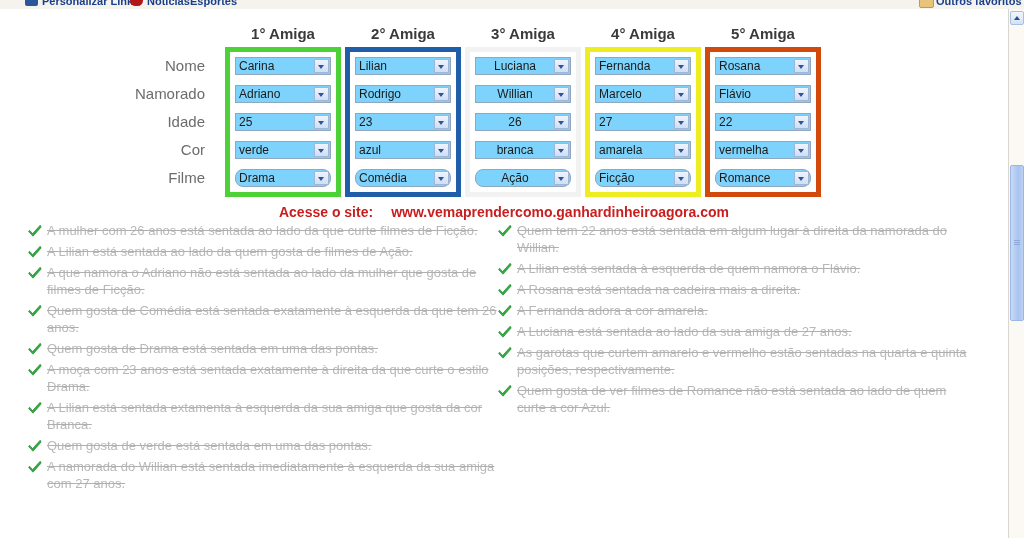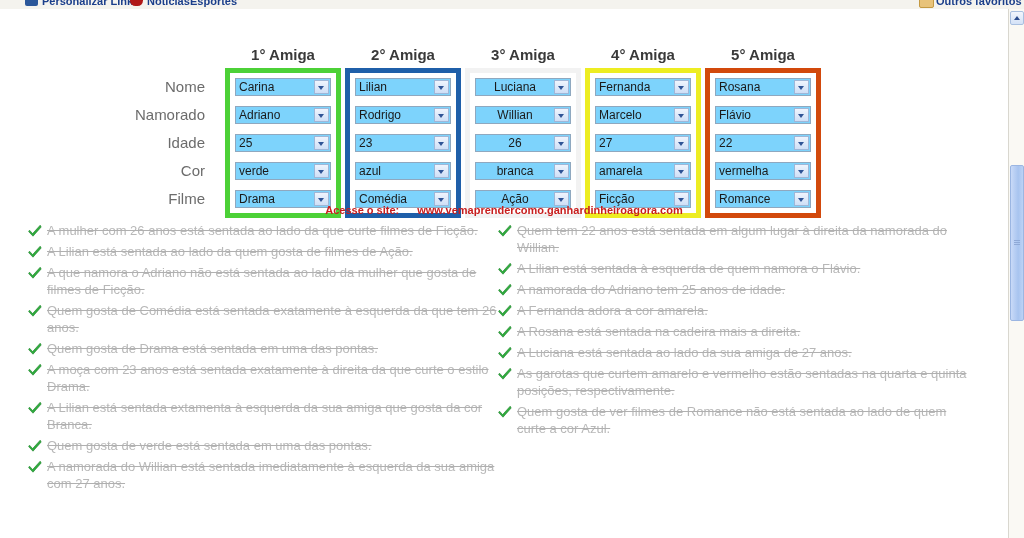--- a/index.html
+++ b/index.html
@@ -113,21 +113,20 @@
         #8fa9d6 2px, #8fa9d6 3px, transparent 3px, transparent 4px,
         #8fa9d6 4px, #8fa9d6 5px, transparent 5px);
   }
 
   
   #grid {
     position: absolute;
     top: 16px;
     left: 0;
     width: 1008px;
-    margin-top: 21px;
   }
   #grid-headers {
     position: relative;
     height: 22px;
   }
   .col-header {
     position: absolute;
     top: 0;
     width: 116px;
     text-align: center;
@@ -162,21 +161,21 @@
     border-style: solid;
   }
   .sel-wrap {
     position: relative;
     height: 18px;
     margin-bottom: 10px;
     background: #7dd3fc;
     border: 1px solid #8fa8bf;
     box-sizing: border-box;
   }
-  .sel-wrap:last-child { margin-bottom: 0; }
+  .sel-wrap:last-child { margin-bottom: 0; border-radius: 8px; }
   .sel-value {
     position: absolute;
     left: 3px;
     top: 0;
     right: 19px;
     height: 16px;
     line-height: 17px;
     font-size: 12px;
     color: #1a1a1a;
     white-space: nowrap;
@@ -202,21 +201,21 @@
     border-top: 4px solid #2f5496;
   }
 
   
   #site-line {
     position: absolute;
     top: 195px;
     left: 0;
     width: 1008px;
     text-align: center;
-    font-size: 11px;
+    font-size: 14px;
     font-weight: bold;
     color: #c81e1e;
     white-space: nowrap;
   }
   #site-line .site-label { margin-right: 18px; }
 
   
   #clues {
     position: absolute;
     top: 213px;
@@ -482,27 +481,24 @@
       </div>
     <div class="clue-column" id="clue-column-right">
         <div class="clue-item"><span class="check-icon"><svg width="14" height="13" viewBox="0 0 14 13">
               <path d="M1.5 6.2 L4.6 9.6 L12.2 1.2 L13.2 3.0 L5.0 12.2 L0.6 7.6 Z" fill="#2fae3e" stroke="#1d7d29" stroke-width="0.6"></path>
             </svg></span><span>Quem tem 22 anos está sentada em algum lugar à direita da namorada do Willian.</span></div>
         <div class="clue-item"><span class="check-icon"><svg width="14" height="13" viewBox="0 0 14 13">
               <path d="M1.5 6.2 L4.6 9.6 L12.2 1.2 L13.2 3.0 L5.0 12.2 L0.6 7.6 Z" fill="#2fae3e" stroke="#1d7d29" stroke-width="0.6"></path>
             </svg></span><span>A Lilian está sentada à esquerda de quem namora o Flávio.</span></div>
         <div class="clue-item"><span class="check-icon"><svg width="14" height="13" viewBox="0 0 14 13">
               <path d="M1.5 6.2 L4.6 9.6 L12.2 1.2 L13.2 3.0 L5.0 12.2 L0.6 7.6 Z" fill="#2fae3e" stroke="#1d7d29" stroke-width="0.6"></path>
-            </svg></span><span>A namorada do Adriano tem 25 anos de idade.</span></div>
+            </svg></span><span>A Rosana está sentada na cadeira mais a direita.</span></div>
         <div class="clue-item"><span class="check-icon"><svg width="14" height="13" viewBox="0 0 14 13">
               <path d="M1.5 6.2 L4.6 9.6 L12.2 1.2 L13.2 3.0 L5.0 12.2 L0.6 7.6 Z" fill="#2fae3e" stroke="#1d7d29" stroke-width="0.6"></path>
             </svg></span><span>A Fernanda adora a cor amarela.</span></div>
-        <div class="clue-item"><span class="check-icon"><svg width="14" height="13" viewBox="0 0 14 13">
-              <path d="M1.5 6.2 L4.6 9.6 L12.2 1.2 L13.2 3.0 L5.0 12.2 L0.6 7.6 Z" fill="#2fae3e" stroke="#1d7d29" stroke-width="0.6"></path>
-            </svg></span><span>A Rosana está sentada na cadeira mais a direita.</span></div>
         <div class="clue-item"><span class="check-icon"><svg width="14" height="13" viewBox="0 0 14 13">
               <path d="M1.5 6.2 L4.6 9.6 L12.2 1.2 L13.2 3.0 L5.0 12.2 L0.6 7.6 Z" fill="#2fae3e" stroke="#1d7d29" stroke-width="0.6"></path>
             </svg></span><span>A Luciana está sentada ao lado da sua amiga de 27 anos.</span></div>
         <div class="clue-item"><span class="check-icon"><svg width="14" height="13" viewBox="0 0 14 13">
               <path d="M1.5 6.2 L4.6 9.6 L12.2 1.2 L13.2 3.0 L5.0 12.2 L0.6 7.6 Z" fill="#2fae3e" stroke="#1d7d29" stroke-width="0.6"></path>
             </svg></span><span>As garotas que curtem amarelo e vermelho estão sentadas na quarta e quinta posições, respectivamente.</span></div>
         <div class="clue-item"><span class="check-icon"><svg width="14" height="13" viewBox="0 0 14 13">
               <path d="M1.5 6.2 L4.6 9.6 L12.2 1.2 L13.2 3.0 L5.0 12.2 L0.6 7.6 Z" fill="#2fae3e" stroke="#1d7d29" stroke-width="0.6"></path>
             </svg></span><span>Quem gosta de ver filmes de Romance não está sentada ao lado de quem curte a cor Azul.</span></div>
       </div>

